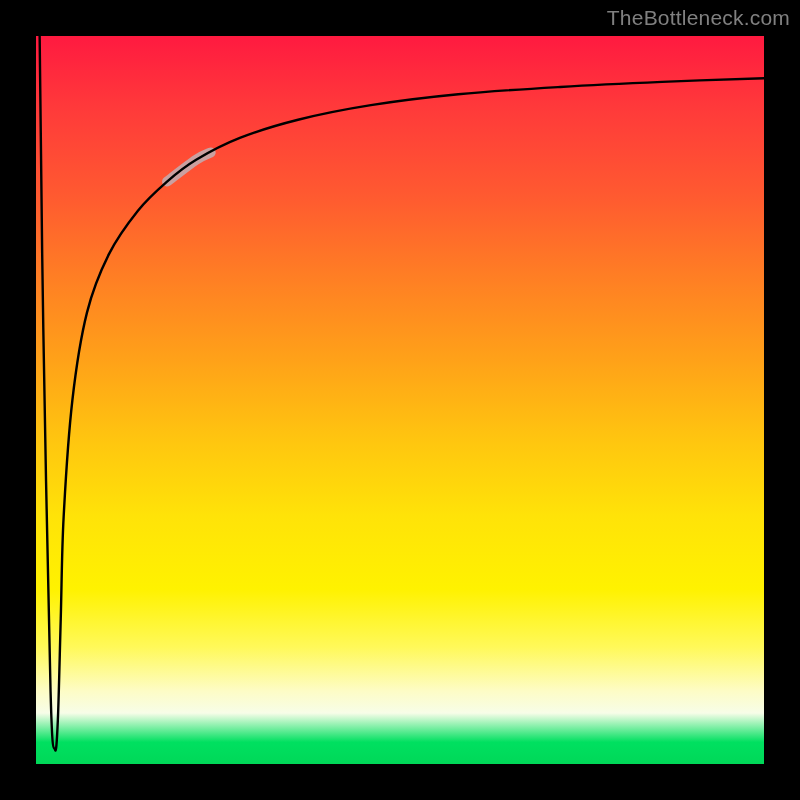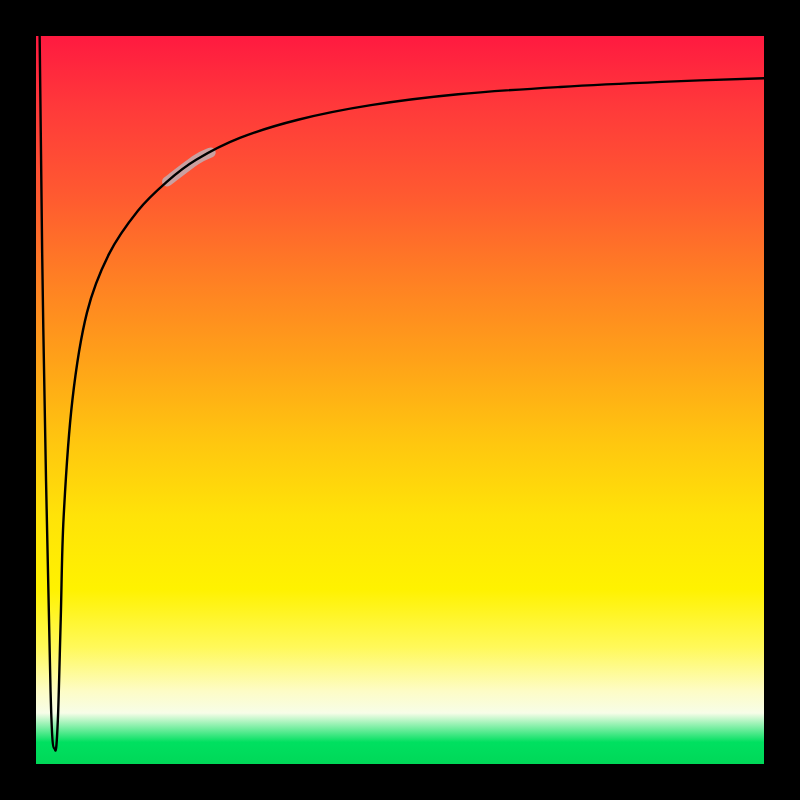--- a/index.html
+++ b/index.html
@@ -61,13 +61,14 @@
 
 <div class="stage">
 
   <div class="plot-area">
     <svg class="curve" viewBox="0 0 728 728" preserveAspectRatio="none">
       <path fill="none" stroke="#caa0a0" stroke-width="10" stroke-linecap="round" d="M 131.04 145.60000000000002 C 135.89333333333332 141.96, 152.88 128.61333333333332, 160.16 123.75999999999999 C 167.44 118.90666666666665, 172.29333333333332 117.69333333333334, 174.72 116.48000000000002" id="hlPath"></path>
       <path fill="none" stroke="#000" stroke-width="2.4" stroke-linejoin="round" stroke-linecap="round" d="M 3.64 0 C 4.246666666666667 48.53333333333333, 5.46 182, 7.28 291.2 C 9.1 400.4, 12.618666666666668 584.8266666666667, 14.56 655.2 C 16.501333333333335 725.5733333333334, 17.714666666666666 708.5866666666667, 18.928 713.44 C 20.141333333333336 718.2933333333334, 20.869333333333334 706.1600000000001, 21.84 684.32 C 22.810666666666666 662.48, 23.781333333333336 616.3733333333333, 24.752000000000002 582.4 C 25.72266666666667 548.4266666666666, 25.722666666666665 516.88, 27.663999999999998 480.48 C 29.60533333333333 444.08000000000004, 32.51733333333333 397.97333333333336, 36.4 364 C 40.282666666666664 330.02666666666664, 44.893333333333345 300.90666666666664, 50.96000000000001 276.64 C 57.02666666666667 252.37333333333333, 64.30666666666666 235.38666666666668, 72.8 218.40000000000003 C 81.29333333333334 201.41333333333338, 92.21333333333335 186.85333333333335, 101.92000000000002 174.72000000000003 C 111.62666666666668 162.5866666666667, 121.33333333333333 154.09333333333336, 131.04 145.60000000000002 C 140.74666666666667 137.10666666666668, 148.02666666666664 131.04, 160.16 123.75999999999999 C 172.29333333333335 116.47999999999998, 186.85333333333335 108.59333333333329, 203.84000000000003 101.91999999999996 C 220.8266666666667 95.24666666666663, 240.23999999999998 89.18000000000002, 262.08 83.72000000000003 C 283.91999999999996 78.26000000000003, 308.18666666666667 73.40666666666664, 334.88 69.15999999999997 C 361.5733333333333 64.9133333333333, 390.69333333333327 61.27333333333335, 422.23999999999995 58.24000000000001 C 453.78666666666663 55.20666666666667, 490.1866666666666 53.0226666666666, 524.16 50.95999999999992 C 558.1333333333333 48.89733333333324, 592.1066666666667 47.319999999999915, 626.08 45.86399999999992 C 660.0533333333334 44.40799999999992, 711.0133333333333 42.830666666666595, 728 42.22399999999993" id="mainPath"></path>
     </svg>
   </div>
 
+  <div class="attrib">TheBottleneck.com</div>
 </div>
 
 </body></html>

